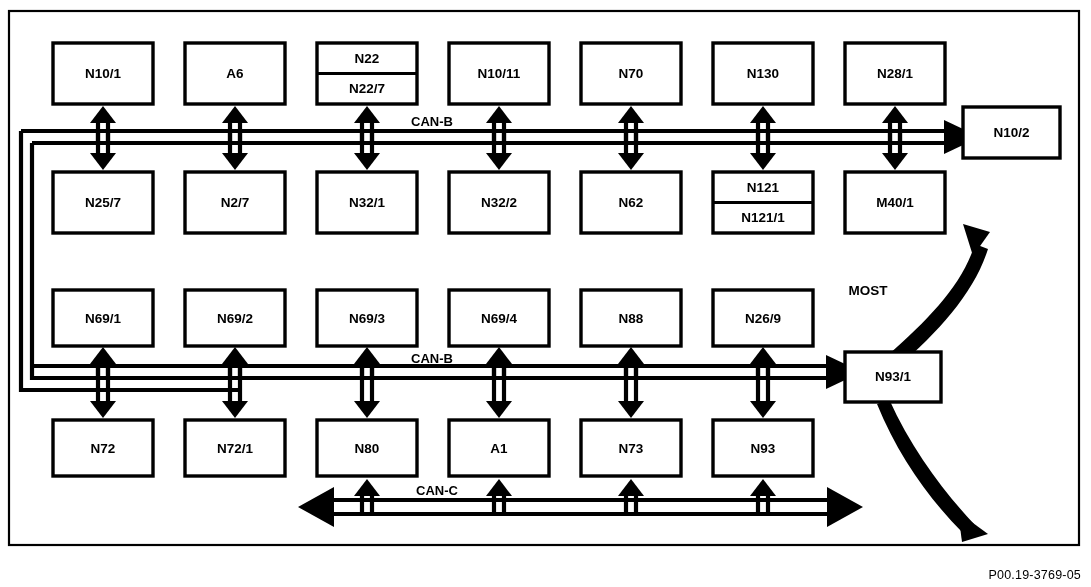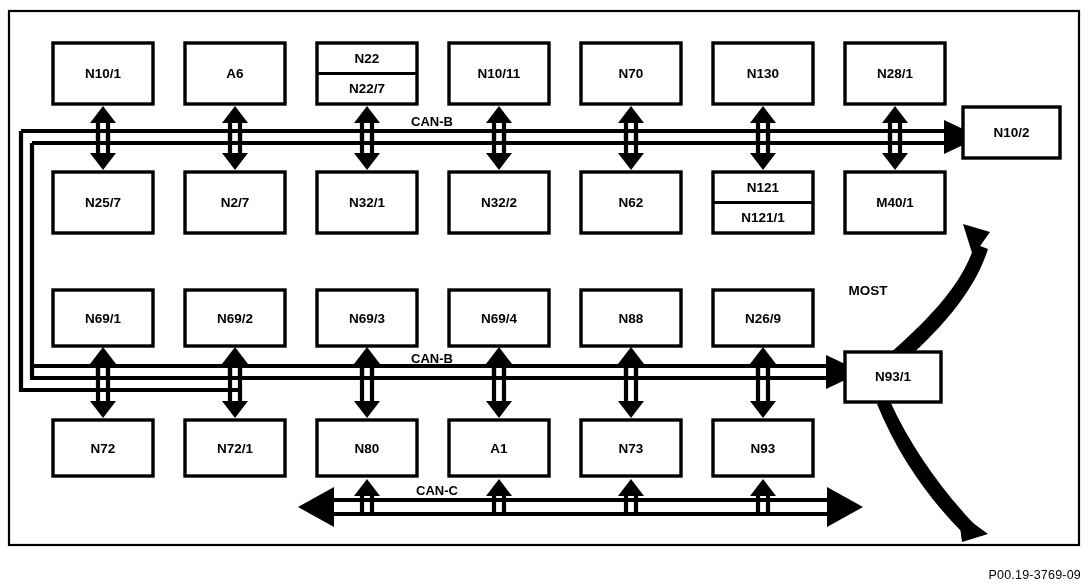--- a/index.html
+++ b/index.html
@@ -289,14 +289,14 @@
           <text class="lbl" x="893" y="377.5">N93/1</text>
         </g>
       </g>
 
     <text class="buslbl" x="432" y="126">CAN-B</text>
     <text class="buslbl" x="432" y="363">CAN-B</text>
     <text class="buslbl" x="437" y="495">CAN-C</text>
     <text class="mostlbl" x="868" y="295">MOST</text>
   </svg>
 
-  <div class="foot">P00.19-3769-09</div>
+  <div class="foot">P00.19-3769-05</div>
 </div>
 
 </body></html>

